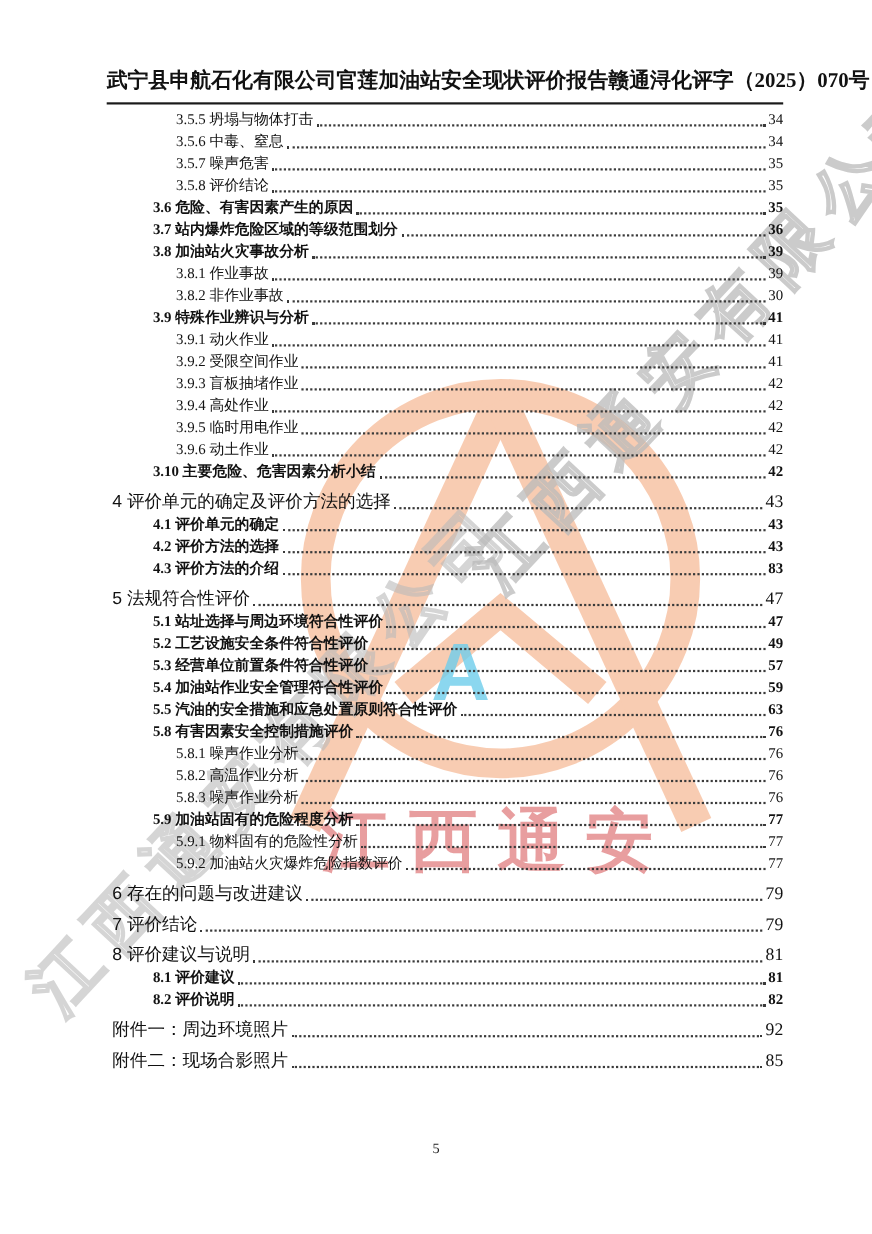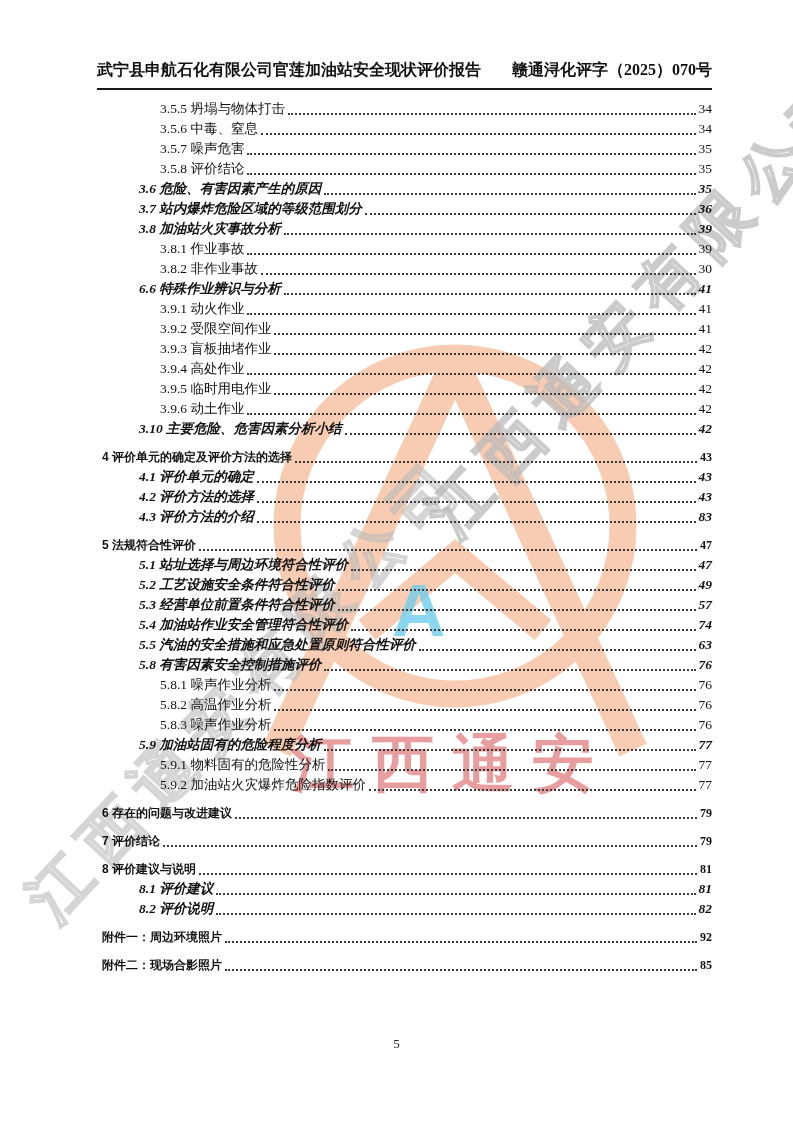--- a/index.html
+++ b/index.html
@@ -31,31 +31,31 @@
     font-family:"Liberation Sans", sans-serif;font-weight:700;
     font-size:62px;letter-spacing:18px;white-space:nowrap;
     color:rgba(214,78,80,0.55);
   }
   
   .content{position:absolute;inset:0;z-index:2;}
   .header{
     position:absolute;left:97px;top:60px;width:615px;
     display:flex;justify-content:space-between;align-items:flex-end;
     border-bottom:2px solid #1a1a1a;padding-bottom:7px;
-    font-size:16px;font-weight:600;white-space:nowrap;
+    font-size:19px;font-weight:600;white-space:nowrap;
   }
   .header .right{font-weight:700;}
   .toc{position:absolute;left:102px;top:98px;width:610px;}
   .row{display:flex;align-items:flex-end;height:20px;font-size:13.5px;line-height:18px;}
   .row .label{white-space:nowrap;}
   .row .dots{flex:1;border-bottom:2px dotted #3a3a3a;margin:0 3px 3px 3px;min-width:10px;}
   .row .page{white-space:nowrap;}
-  .row.lv1{font-family:"Liberation Sans", sans-serif;font-weight:700;font-size:12px;text-align:right;}
+  .row.lv1{font-family:"Liberation Sans", sans-serif;font-weight:400;font-size:16px;text-align:right;}
   .row.lv1 .page{font-family:"Liberation Serif", serif;}
-  .row.lv2{font-weight:700;font-style:italic;padding-left:37px;}
+  .row.lv2{font-weight:700;padding-left:37px;}
   .row.lv2 .page{font-weight:700;}
   .row.lv3{padding-left:58px;}
   .row.gap{margin-top:8px;}
   .footer{
     position:absolute;left:0;top:1036px;width:100%;text-align:center;
     font-size:13px;color:#222;
   }
 </style>
 </head>
 <body>
@@ -119,21 +119,21 @@
         <span class="label">3.8.1 作业事故</span>
         <span class="dots"></span>
         <span class="page">39</span>
       </div>
       <div class="row lv3">
         <span class="label">3.8.2 非作业事故</span>
         <span class="dots"></span>
         <span class="page">30</span>
       </div>
       <div class="row lv2">
-        <span class="label">6.6 特殊作业辨识与分析</span>
+        <span class="label">3.9 特殊作业辨识与分析</span>
         <span class="dots"></span>
         <span class="page">41</span>
       </div>
       <div class="row lv3">
         <span class="label">3.9.1 动火作业</span>
         <span class="dots"></span>
         <span class="page">41</span>
       </div>
       <div class="row lv3">
         <span class="label">3.9.2 受限空间作业</span>
@@ -201,21 +201,21 @@
         <span class="page">49</span>
       </div>
       <div class="row lv2">
         <span class="label">5.3 经营单位前置条件符合性评价</span>
         <span class="dots"></span>
         <span class="page">57</span>
       </div>
       <div class="row lv2">
         <span class="label">5.4 加油站作业安全管理符合性评价</span>
         <span class="dots"></span>
-        <span class="page">74</span>
+        <span class="page">59</span>
       </div>
       <div class="row lv2">
         <span class="label">5.5 汽油的安全措施和应急处置原则符合性评价</span>
         <span class="dots"></span>
         <span class="page">63</span>
       </div>
       <div class="row lv2">
         <span class="label">5.8 有害因素安全控制措施评价</span>
         <span class="dots"></span>
         <span class="page">76</span>

